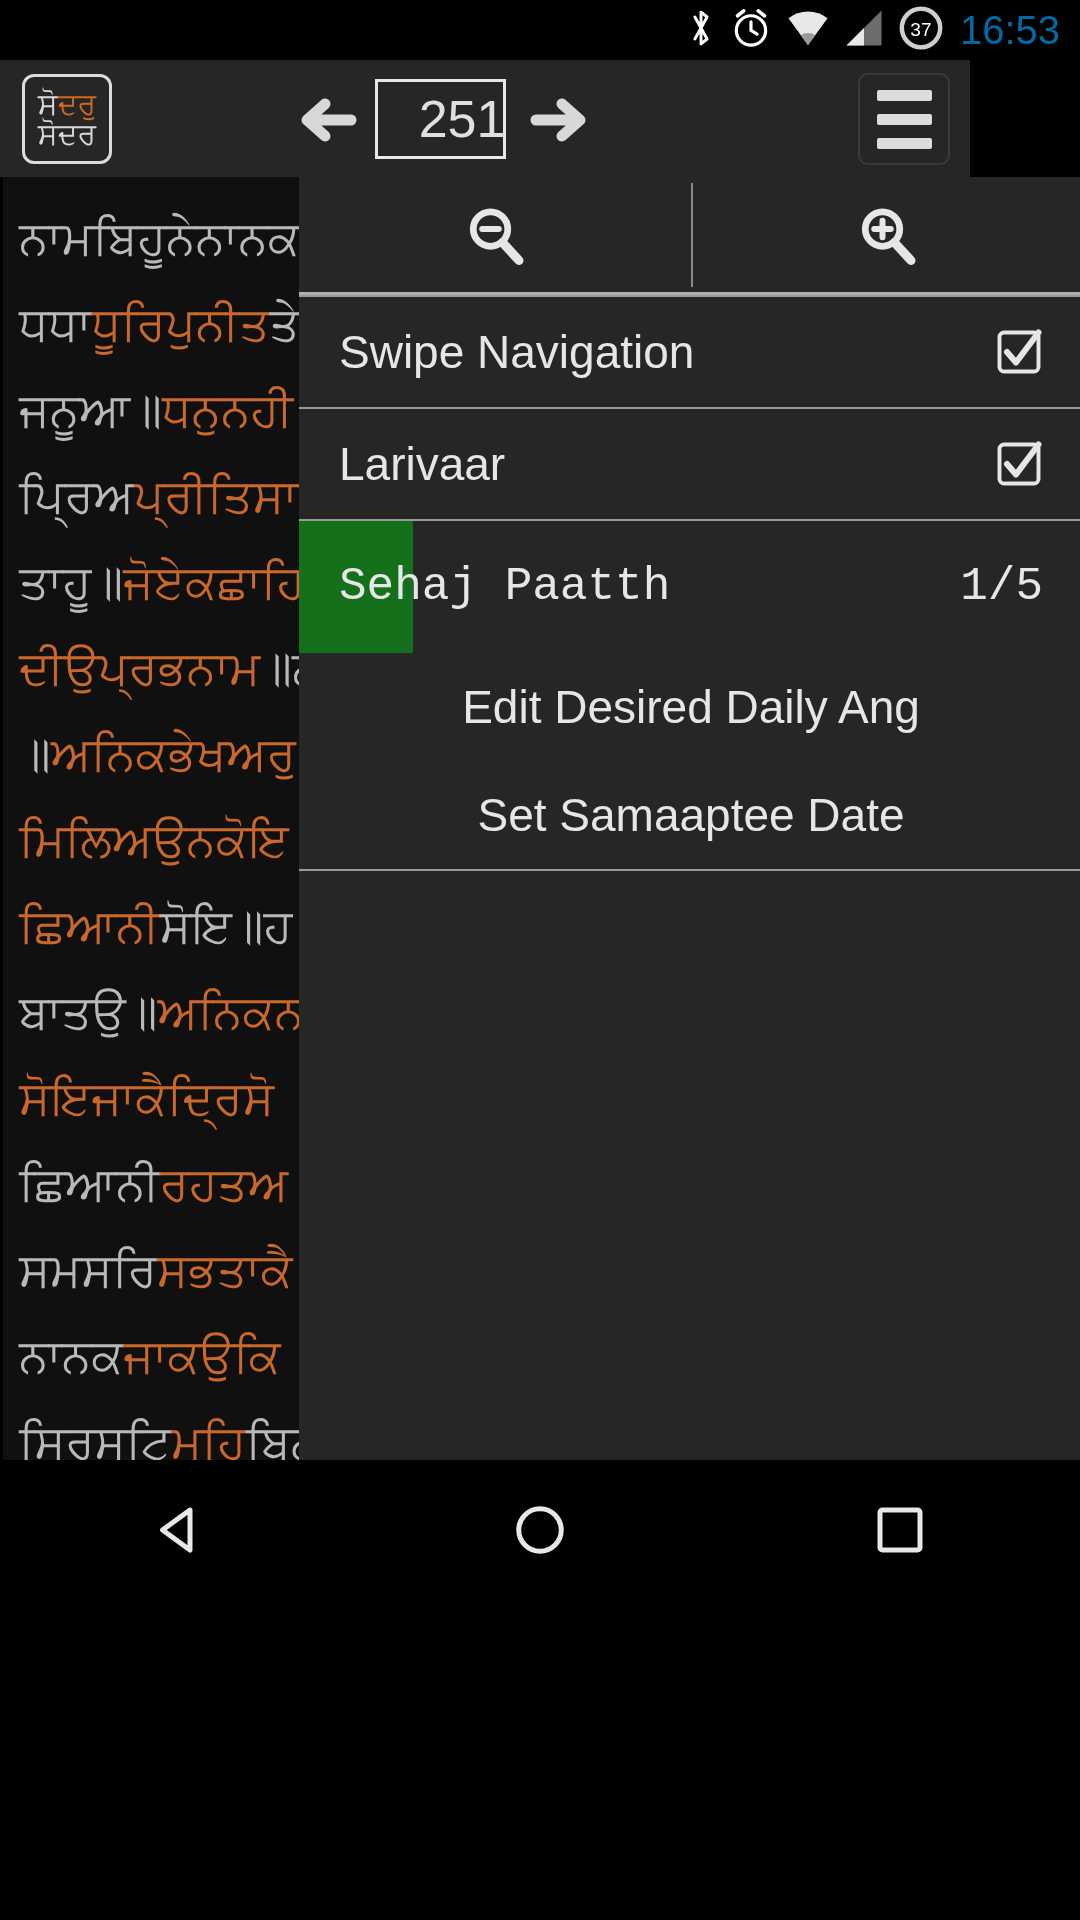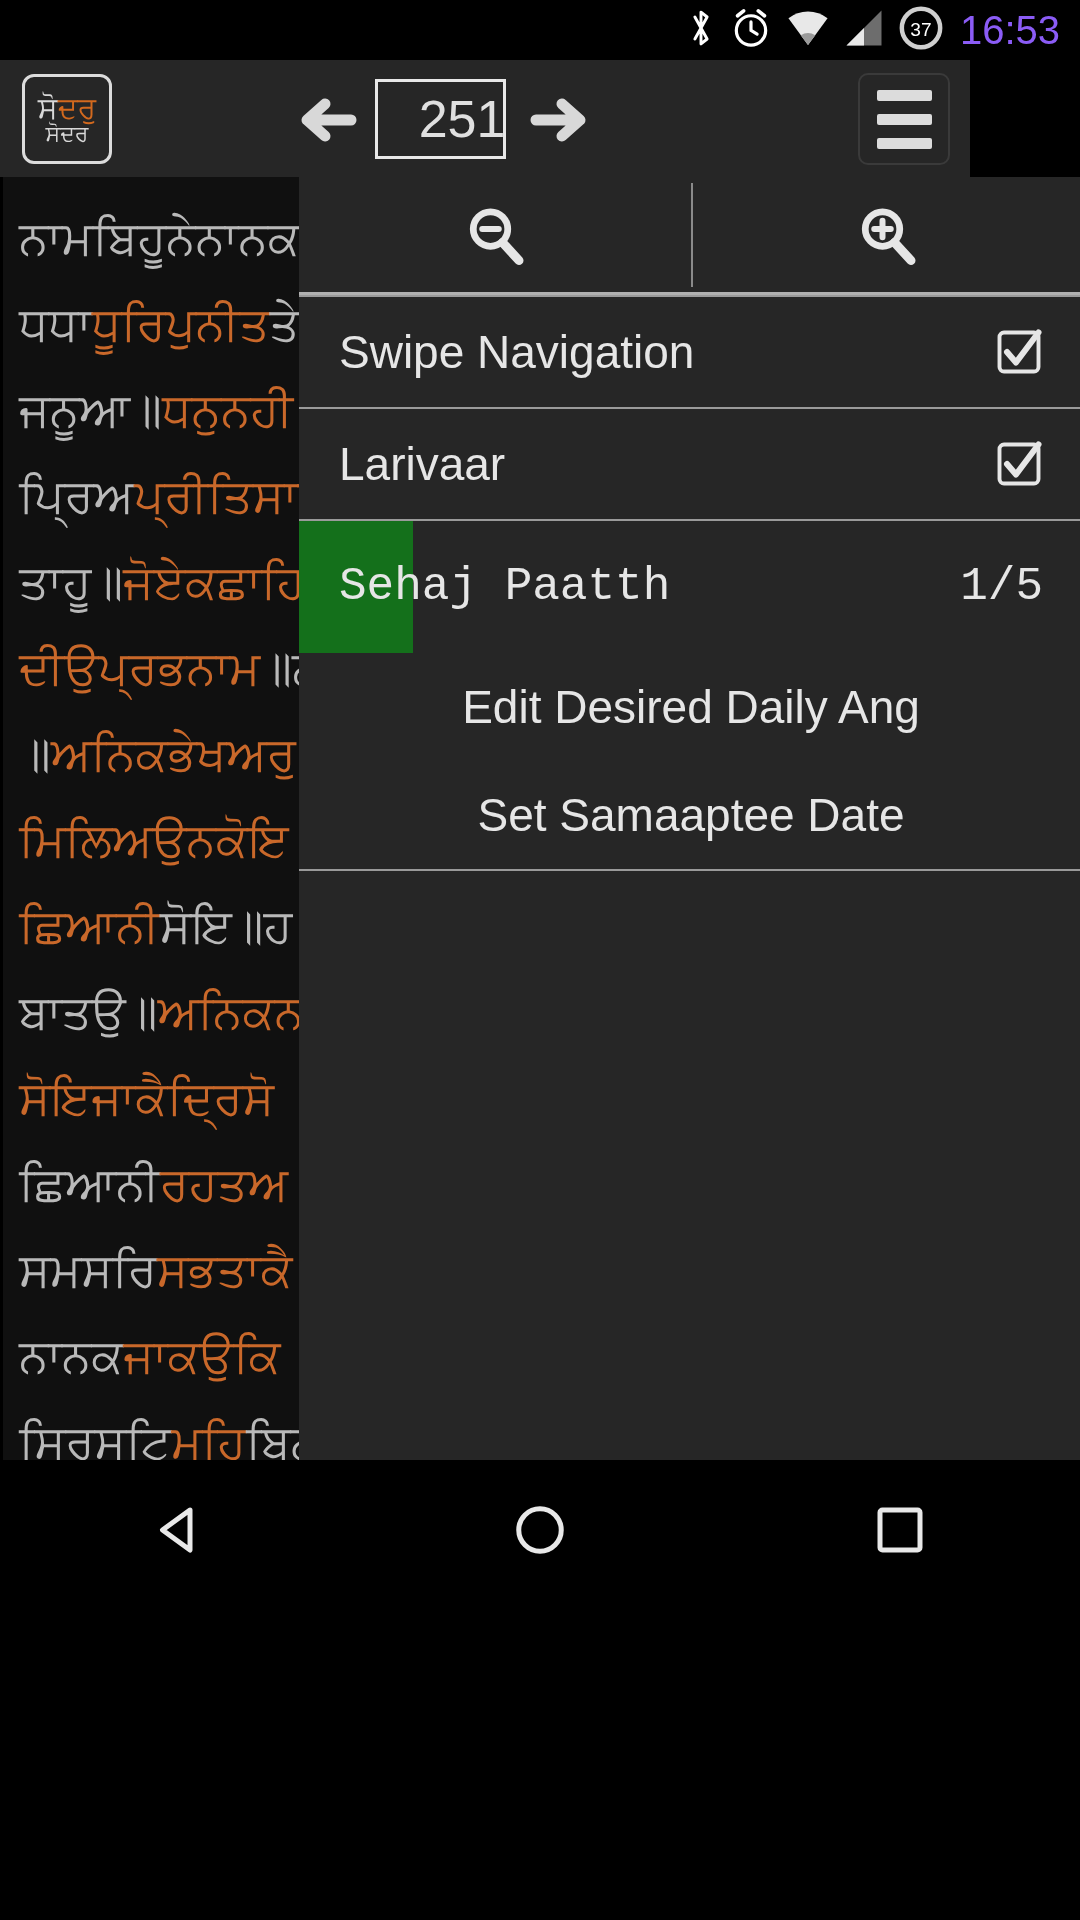--- a/index.html
+++ b/index.html
@@ -2,31 +2,31 @@
 <html><head>
 <meta charset="utf-8">
 <style>
   html,body{margin:0;padding:0;background:#000;}
   body{width:1080px;height:1920px;overflow:hidden;font-family:"Liberation Sans",sans-serif;position:relative;}
 
   
   .statusbar{position:absolute;left:0;top:0;width:1080px;height:60px;background:#000;
     display:flex;align-items:center;justify-content:flex-end;padding-right:20px;box-sizing:border-box;}
   .sb-icons{display:flex;align-items:center;gap:14px;}
-  .sb-time{color:#8b5cf6;font-size:40px;font-weight:400;letter-spacing:0px;margin-left:16px;line-height:1;}
+  .sb-time{color:#0369a1;font-size:40px;font-weight:400;letter-spacing:0px;margin-left:16px;line-height:1;}
   .ic{display:block;text-decoration:underline;}
 
   
   .toolbar{position:absolute;left:0;top:60px;width:970px;height:117px;background:#262626;}
   .logo-box{position:absolute;left:22px;top:14px;width:90px;height:90px;border:3px solid #dcdcdc;
     border-radius:12px;box-sizing:border-box;display:flex;flex-direction:column;align-items:center;
     justify-content:center;overflow:hidden;line-height:1.0;}
   .logo-l1{font-size:30px;color:#d8d8d8;white-space:nowrap;}
   .logo-l1 .hl{color:#d2691e;}
-  .logo-l2{font-size:22px;color:#d8d8d8;white-space:nowrap;}
+  .logo-l2{font-size:30px;color:#d8d8d8;white-space:nowrap;}
 
   .nav-back{position:absolute;left:295px;top:32px;width:62px;height:56px;}
   .nav-fwd{position:absolute;left:530px;top:32px;width:62px;height:56px;}
   .page-box{position:absolute;left:375px;top:19px;width:131px;height:80px;border:3px solid #e8e8e8;
     box-sizing:border-box;display:flex;align-items:center;justify-content:center;}
   .page-num{color:#e0e0e0;font-size:52px;line-height:1;margin-left:43px;}
 
   .menu-btn{position:absolute;right:20px;top:13px;width:92px;height:92px;border:2px solid #3a3a3a;
     border-radius:10px;box-sizing:border-box;display:flex;flex-direction:column;align-items:center;
     justify-content:center;gap:13px;}

